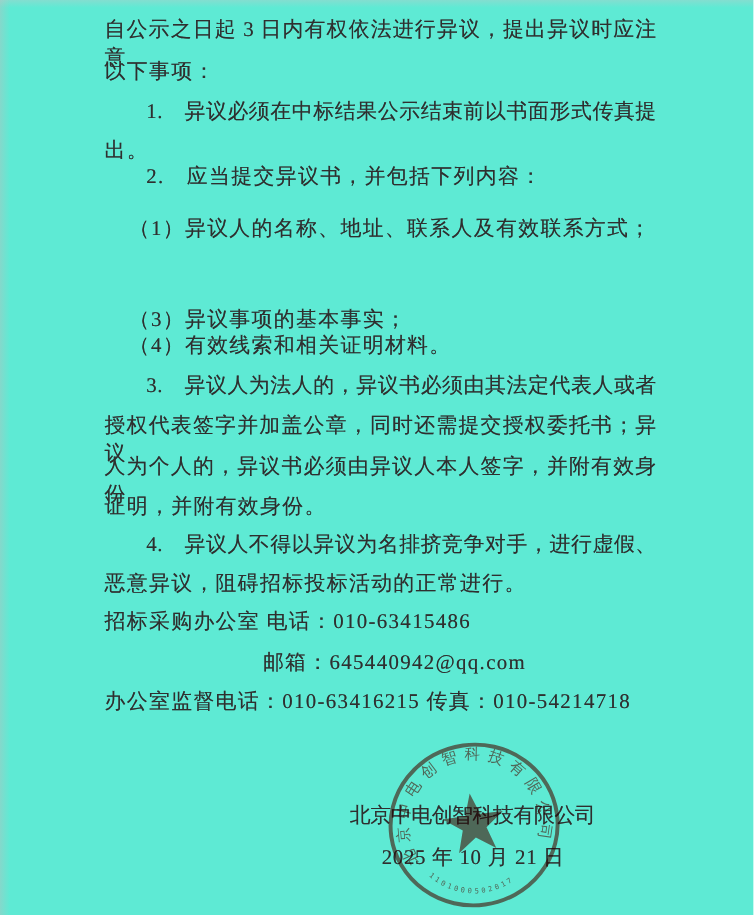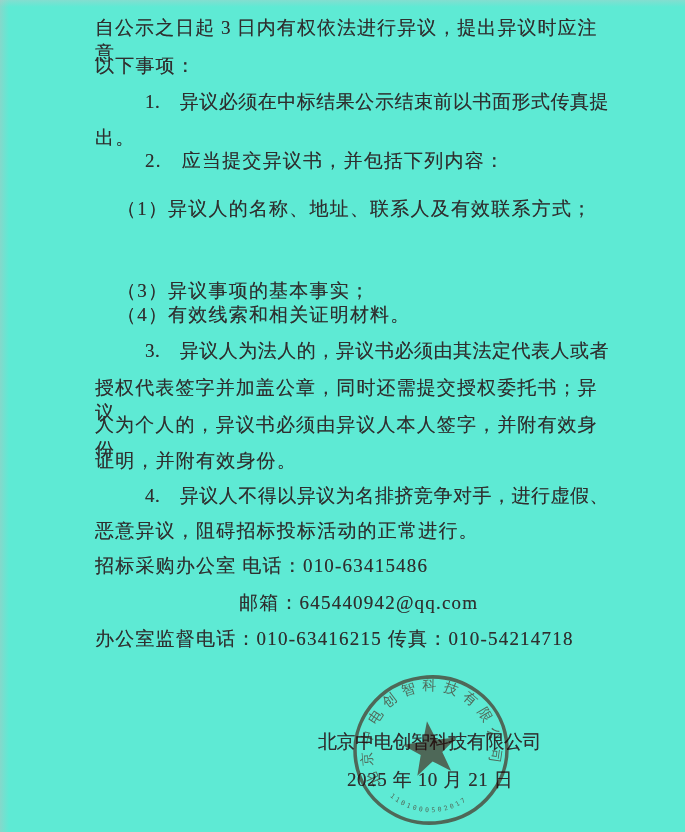--- a/index.html
+++ b/index.html
@@ -41,21 +41,21 @@
     white-space: pre;
     text-shadow: 0 0 0.4px rgba(47,47,47,0.55);
   }
   .jf {
     white-space: normal;
     letter-spacing: 0.4px;
     text-align: justify;
     text-align-last: justify;
     text-justify: inter-character;
   }
-  .ind-num { left: 133px; width: 464px; margin-left: 12px; }
+  .ind-num { left: 133px; width: 464px; }
   .ind-paren { left: 117px; }
   .ind-mail { left: 239px; }
   .company { left: 318px; top: 729px; width: auto; letter-spacing: -0.4px; }
   .docdate { left: 347px; top: 767px; width: auto; letter-spacing: 0.6px; }
   .seal {
     position: absolute;
     left: 349px;
     top: 671px;
     width: 164px;
     height: 158px;

